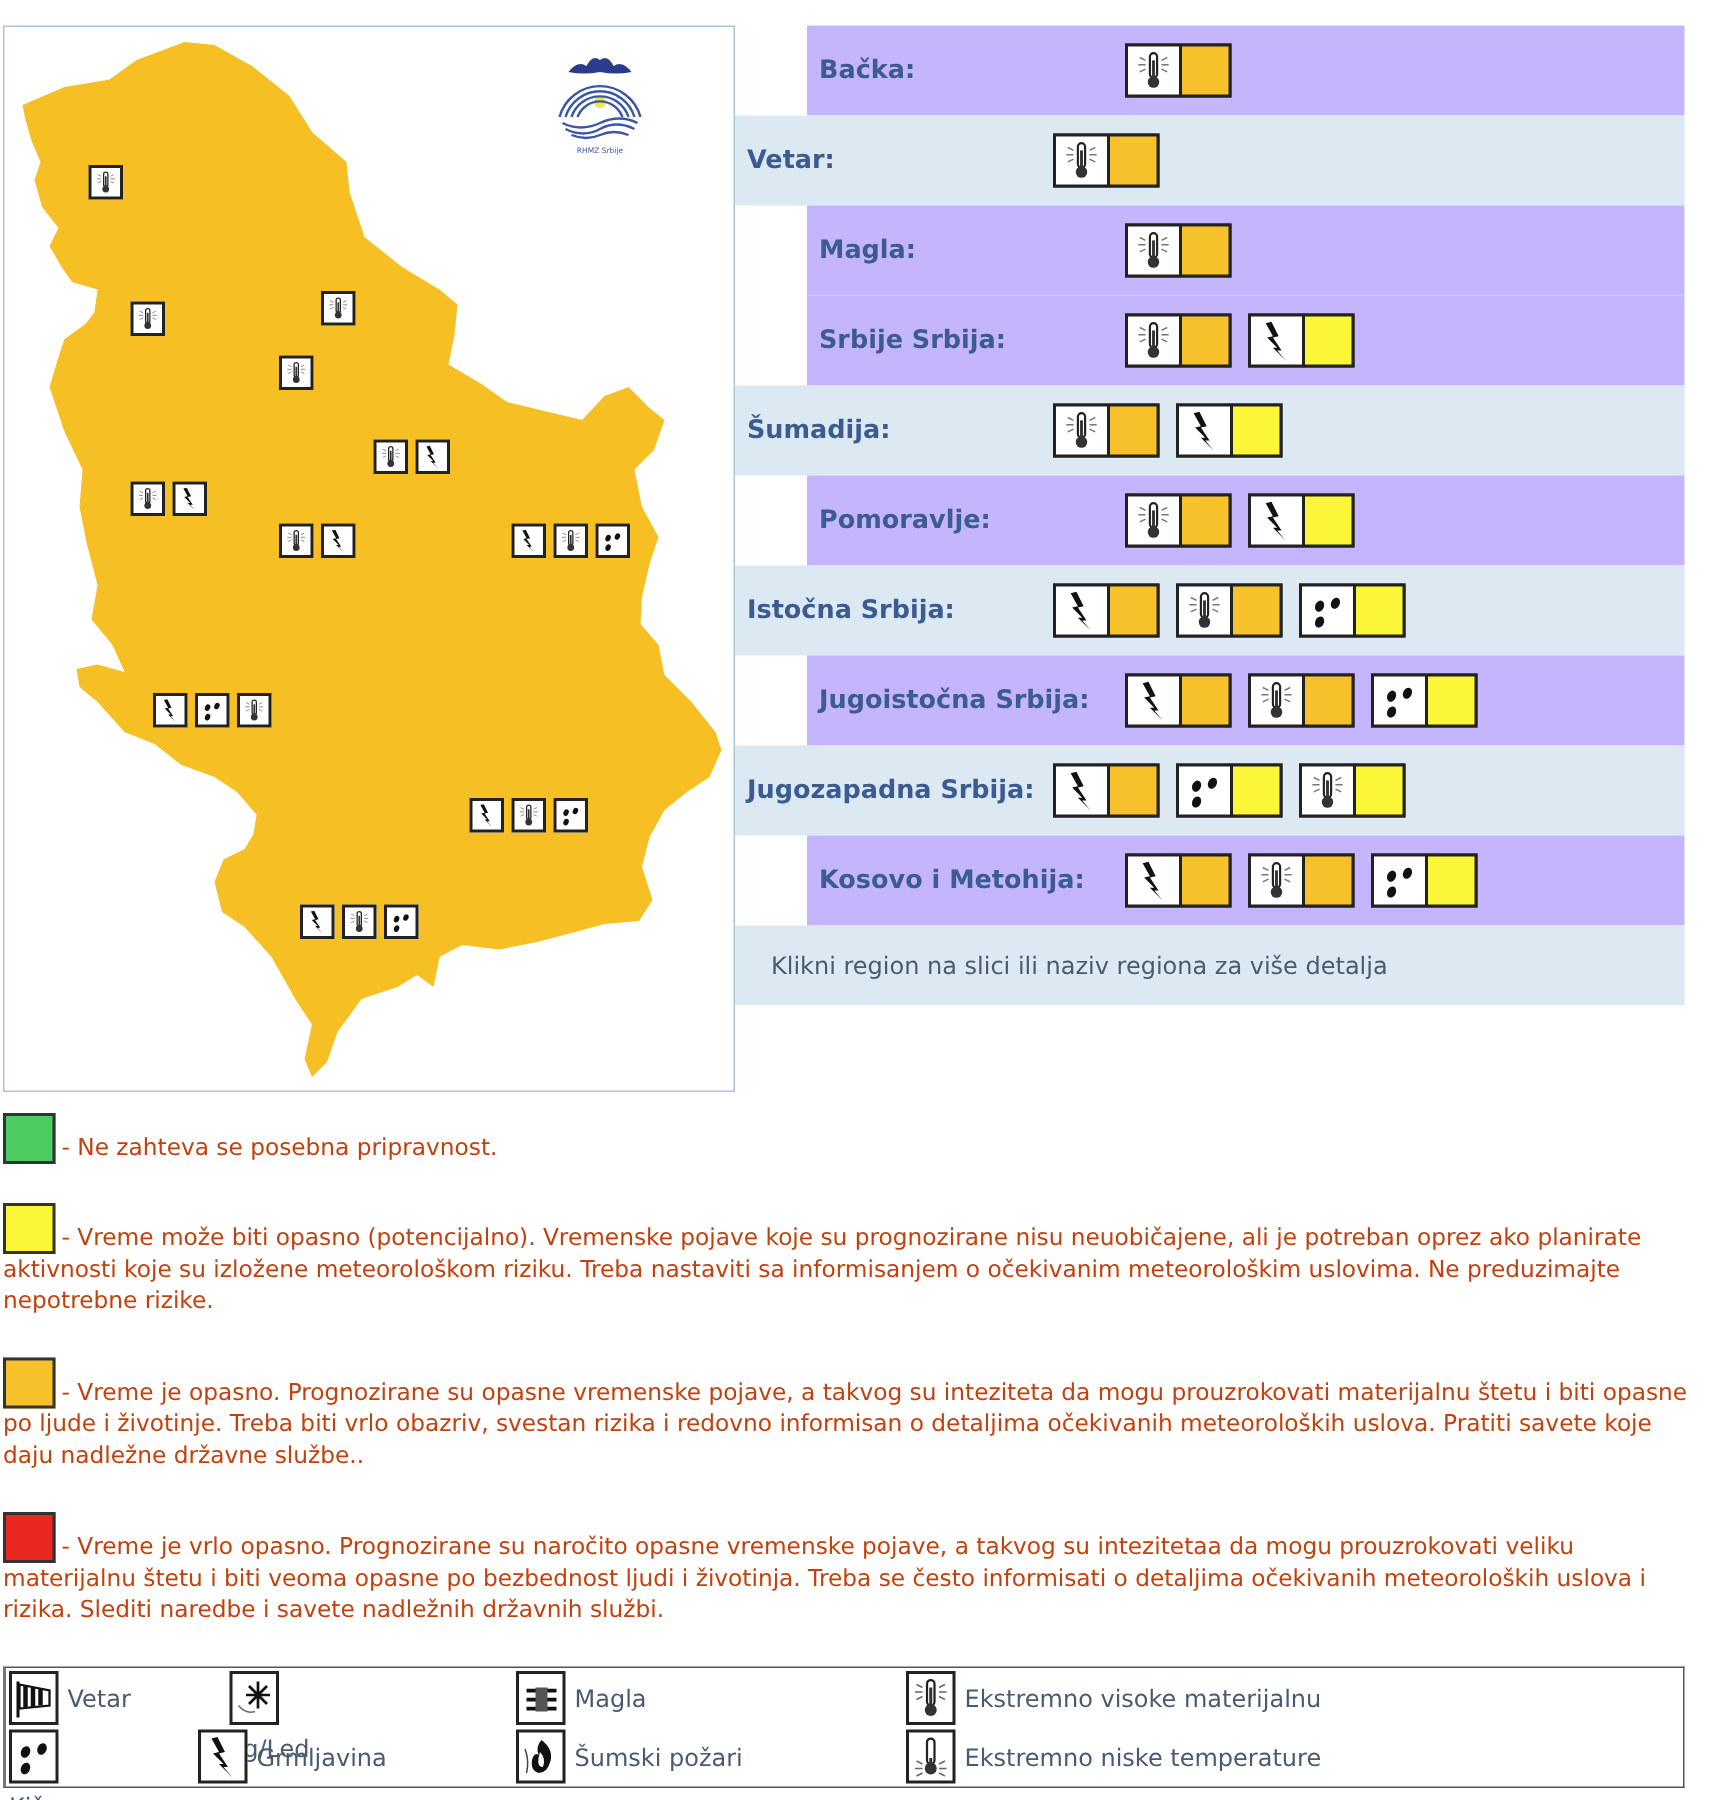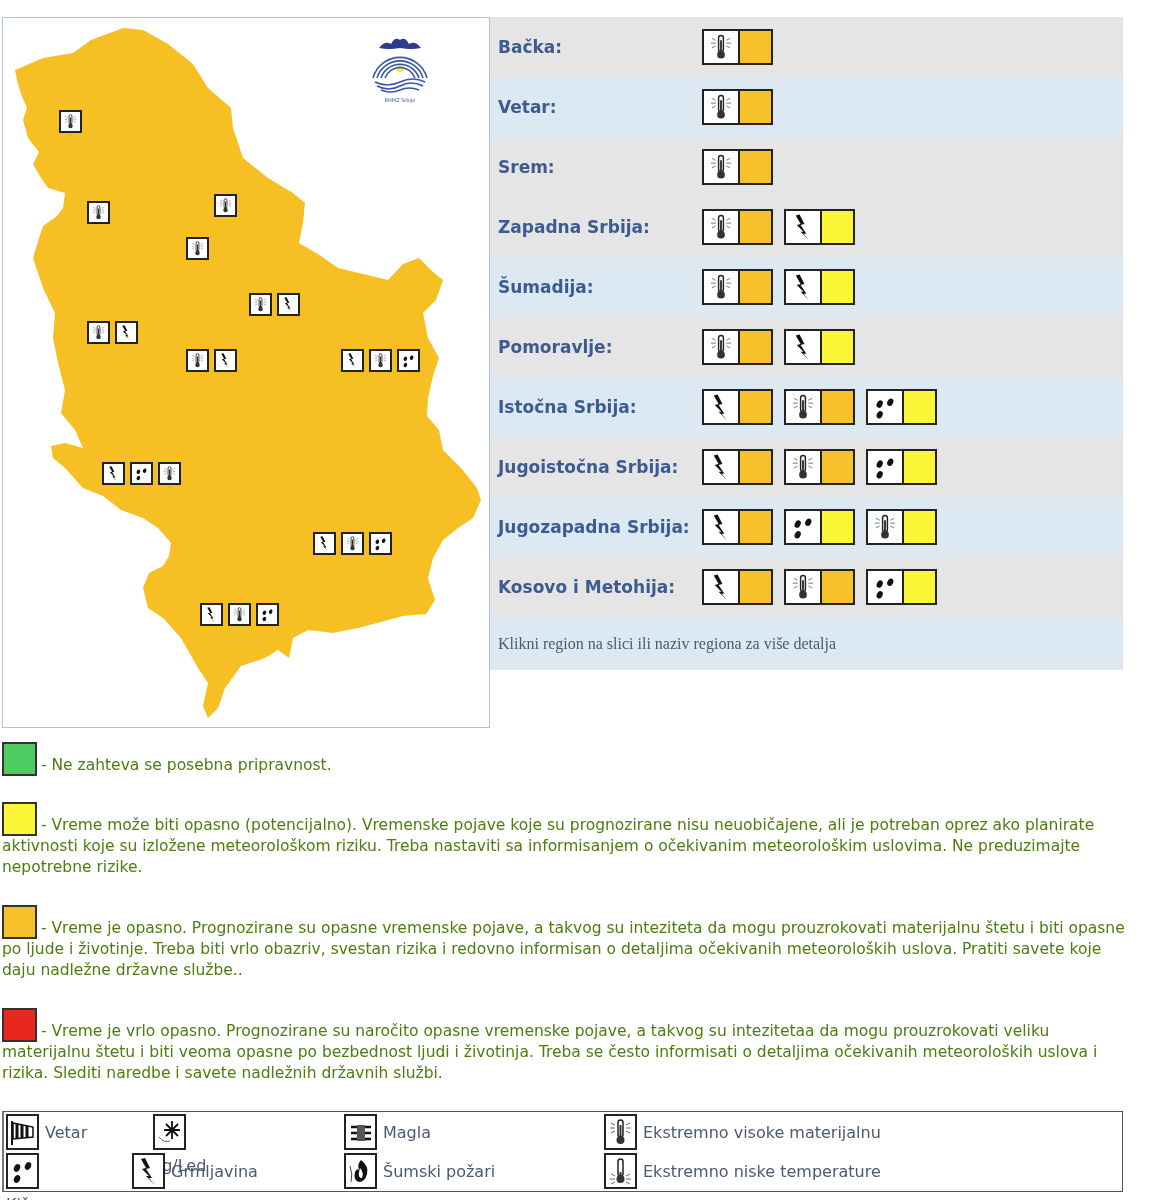--- a/index.html
+++ b/index.html
@@ -19,39 +19,39 @@
     display: flex; align-items: center; justify-content: center; cursor: pointer;
   }
   .micon svg { width: 17px; height: 17px; }
 
   .region-table {
     position: absolute; left: 490px; top: 17px; width: 633px;
   }
   .region-row {
     height: 60px; display: flex; align-items: center; cursor: pointer;
   }
-  .region-row.dark { background: #e5e5e5; }
+  .region-row.dark { background: #c4b5fd; margin-left: 48px; }
   .region-row.light { background: #dce9f3; }
   .region-name {
     width: 212px; padding-left: 8px; font-weight: bold; font-size: 17px;
     color: #3c5b91;
   }
   .warn-list { display: flex; gap: 11px; }
   .warn {
     display: flex; width: 71px; height: 36px; border: 2px solid #222; background: #222;
   }
   .warn .wicon { width: 34px; height: 100%; background: #fff; display: flex; align-items: center; justify-content: center; }
   .warn .wicon svg { width: 26px; height: 30px; }
   .warn .wcolor { flex: 1; margin-left: 2px; }
   .hint-row {
     height: 53px; background: #dce9f3; display: flex; align-items: center;
-    padding-left: 8px; font-size: 16px; color: #4a5a70; cursor: default; font-family: Liberation Serif, serif;
-  }
-
-  .legend-block { position: absolute; left: 2px; width: 1125px; font-size: 15.5px; line-height: 21px; color: #4d7c0f; }
+    padding-left: 24px; font-size: 16px; color: #4a5a70; cursor: default;
+  }
+
+  .legend-block { position: absolute; left: 2px; width: 1125px; font-size: 15.5px; line-height: 21px; color: #c2410c; }
   .swatch {
     display: inline-block; width: 35px; height: 34px; border: 2px solid #333;
     vertical-align: bottom; margin-right: 4px;
   }
 
   .hazard-legend {
     position: absolute; left: 2px; top: 1111px; width: 1121px; height: 81px;
     border: 1px solid #555; border-left: 2px solid #777;
   }
   .hz {
@@ -336,39 +336,39 @@
                 <g stroke="#777" stroke-width="1">
                   <path d="M4,6 L8,8 M3,11 L8,11 M4,16 L8,14 M23,6 L19,8 M24,11 L19,11 M23,16 L19,14"></path>
                 </g>
               </svg>
             </span>
             <span class="wcolor" style="background:#f7c12c"></span>
           </div>
         </div>
       </div>
       <div class="region-row dark">
-        <span class="region-name">Srem:</span>
+        <span class="region-name">Magla:</span>
         <div class="warn-list">
           <div class="warn">
             <span class="wicon">
               <svg viewBox="0 0 27 30">
                 <rect x="11" y="3" width="5" height="17" rx="2.5" fill="#fff" stroke="#222" stroke-width="1.5"></rect>
                 <rect x="12.5" y="8" width="2" height="12" fill="#333"></rect>
                 <circle cx="13.5" cy="23" r="4" fill="#333"></circle>
                 <g stroke="#777" stroke-width="1">
                   <path d="M4,6 L8,8 M3,11 L8,11 M4,16 L8,14 M23,6 L19,8 M24,11 L19,11 M23,16 L19,14"></path>
                 </g>
               </svg>
             </span>
             <span class="wcolor" style="background:#f7c12c"></span>
           </div>
         </div>
       </div>
       <div class="region-row dark">
-        <span class="region-name">Zapadna Srbija:</span>
+        <span class="region-name">Srbije Srbija:</span>
         <div class="warn-list">
           <div class="warn">
             <span class="wicon">
               <svg viewBox="0 0 27 30">
                 <rect x="11" y="3" width="5" height="17" rx="2.5" fill="#fff" stroke="#222" stroke-width="1.5"></rect>
                 <rect x="12.5" y="8" width="2" height="12" fill="#333"></rect>
                 <circle cx="13.5" cy="23" r="4" fill="#333"></circle>
                 <g stroke="#777" stroke-width="1">
                   <path d="M4,6 L8,8 M3,11 L8,11 M4,16 L8,14 M23,6 L19,8 M24,11 L19,11 M23,16 L19,14"></path>
                 </g>

